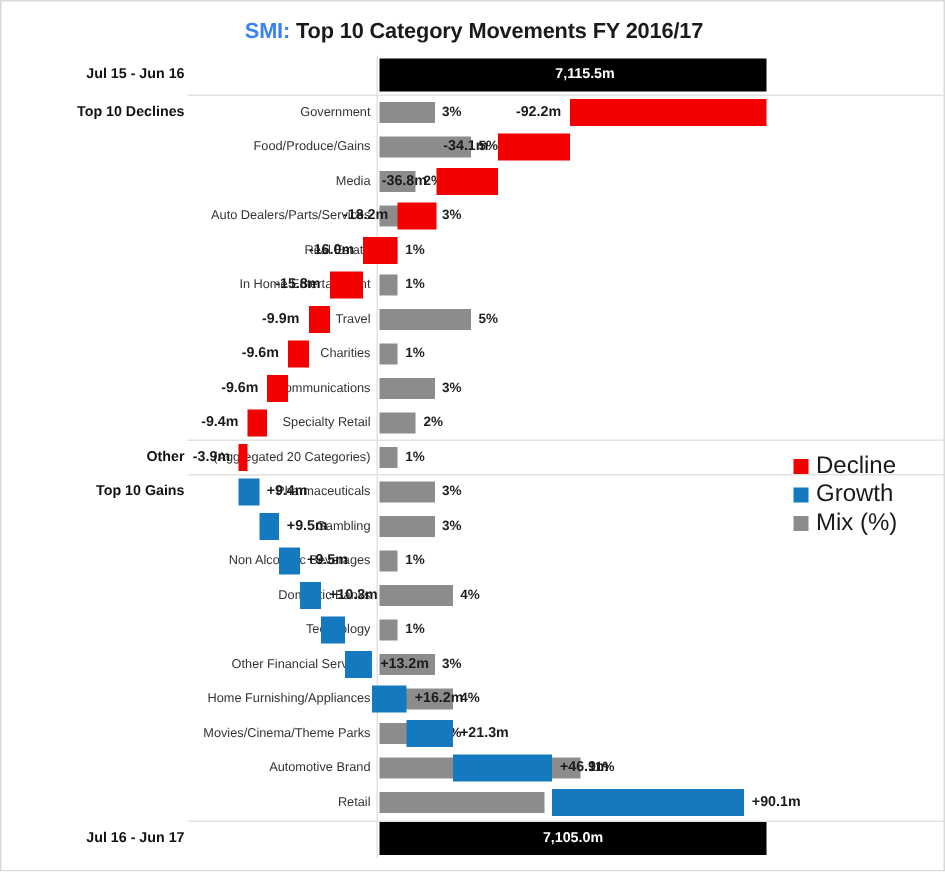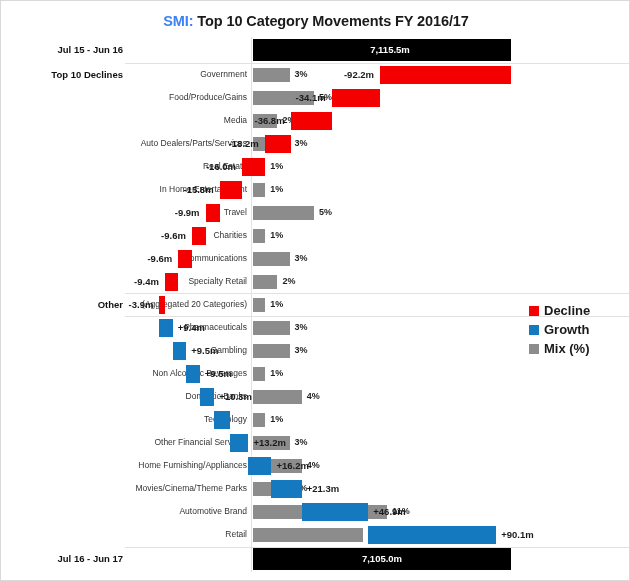--- a/index.html
+++ b/index.html
@@ -169,22 +169,22 @@
     align-items: center;
     height: 19px;
   }
   .legend-swatch {
     width: 10px;
     height: 10px;
     margin-right: 5px;
     flex: 0 0 auto;
   }
   .legend-text {
-    font-size: 13px;
-    font-weight: bold;
+    font-size: 16px;
+    font-weight: normal;
     color: #1a1a1a;
     white-space: nowrap;
   }
 </style>
 </head>
 <body>
 
 <div id="chart-root">
 
   <div class="chart-title">
@@ -285,20 +285,21 @@
           <div class="group-label">Other</div>
           <div class="hsep" style="top: 0px;"></div>
           <div class="cat-label">(Aggregated 20 Categories)</div>
           <div class="vsep" style="height: 23px;"></div>
           <div class="mix-bar" style="left: 252px; width: 12.2px;"></div>
           <div class="mix-val" style="left: 269.2px;">1%</div>
           <div class="wf-bar decline" style="left: 158.408px; width: 5.538px;"></div>
           <div class="wf-val left" style="left: 52.408px; width: 100px;">-3.9m</div>
         </div>
         <div class="row" style="top: 279px; height: 23px;">
+          <div class="group-label">Top 10 Gains</div>
           <div class="hsep" style="top: 0px;"></div>
           <div class="cat-label">Pharmaceuticals</div>
           <div class="vsep" style="height: 23px;"></div>
           <div class="mix-bar" style="left: 252px; width: 36.6px;"></div>
           <div class="mix-val" style="left: 293.6px;">3%</div>
           <div class="wf-bar growth" style="left: 158.408px; width: 13.348px;"></div>
           <div class="wf-val right" style="left: 176.756px; width: 100px;">+9.4m</div>
         </div>
         <div class="row" style="top: 302px; height: 23px;">
           <div class="cat-label">Gambling</div>

